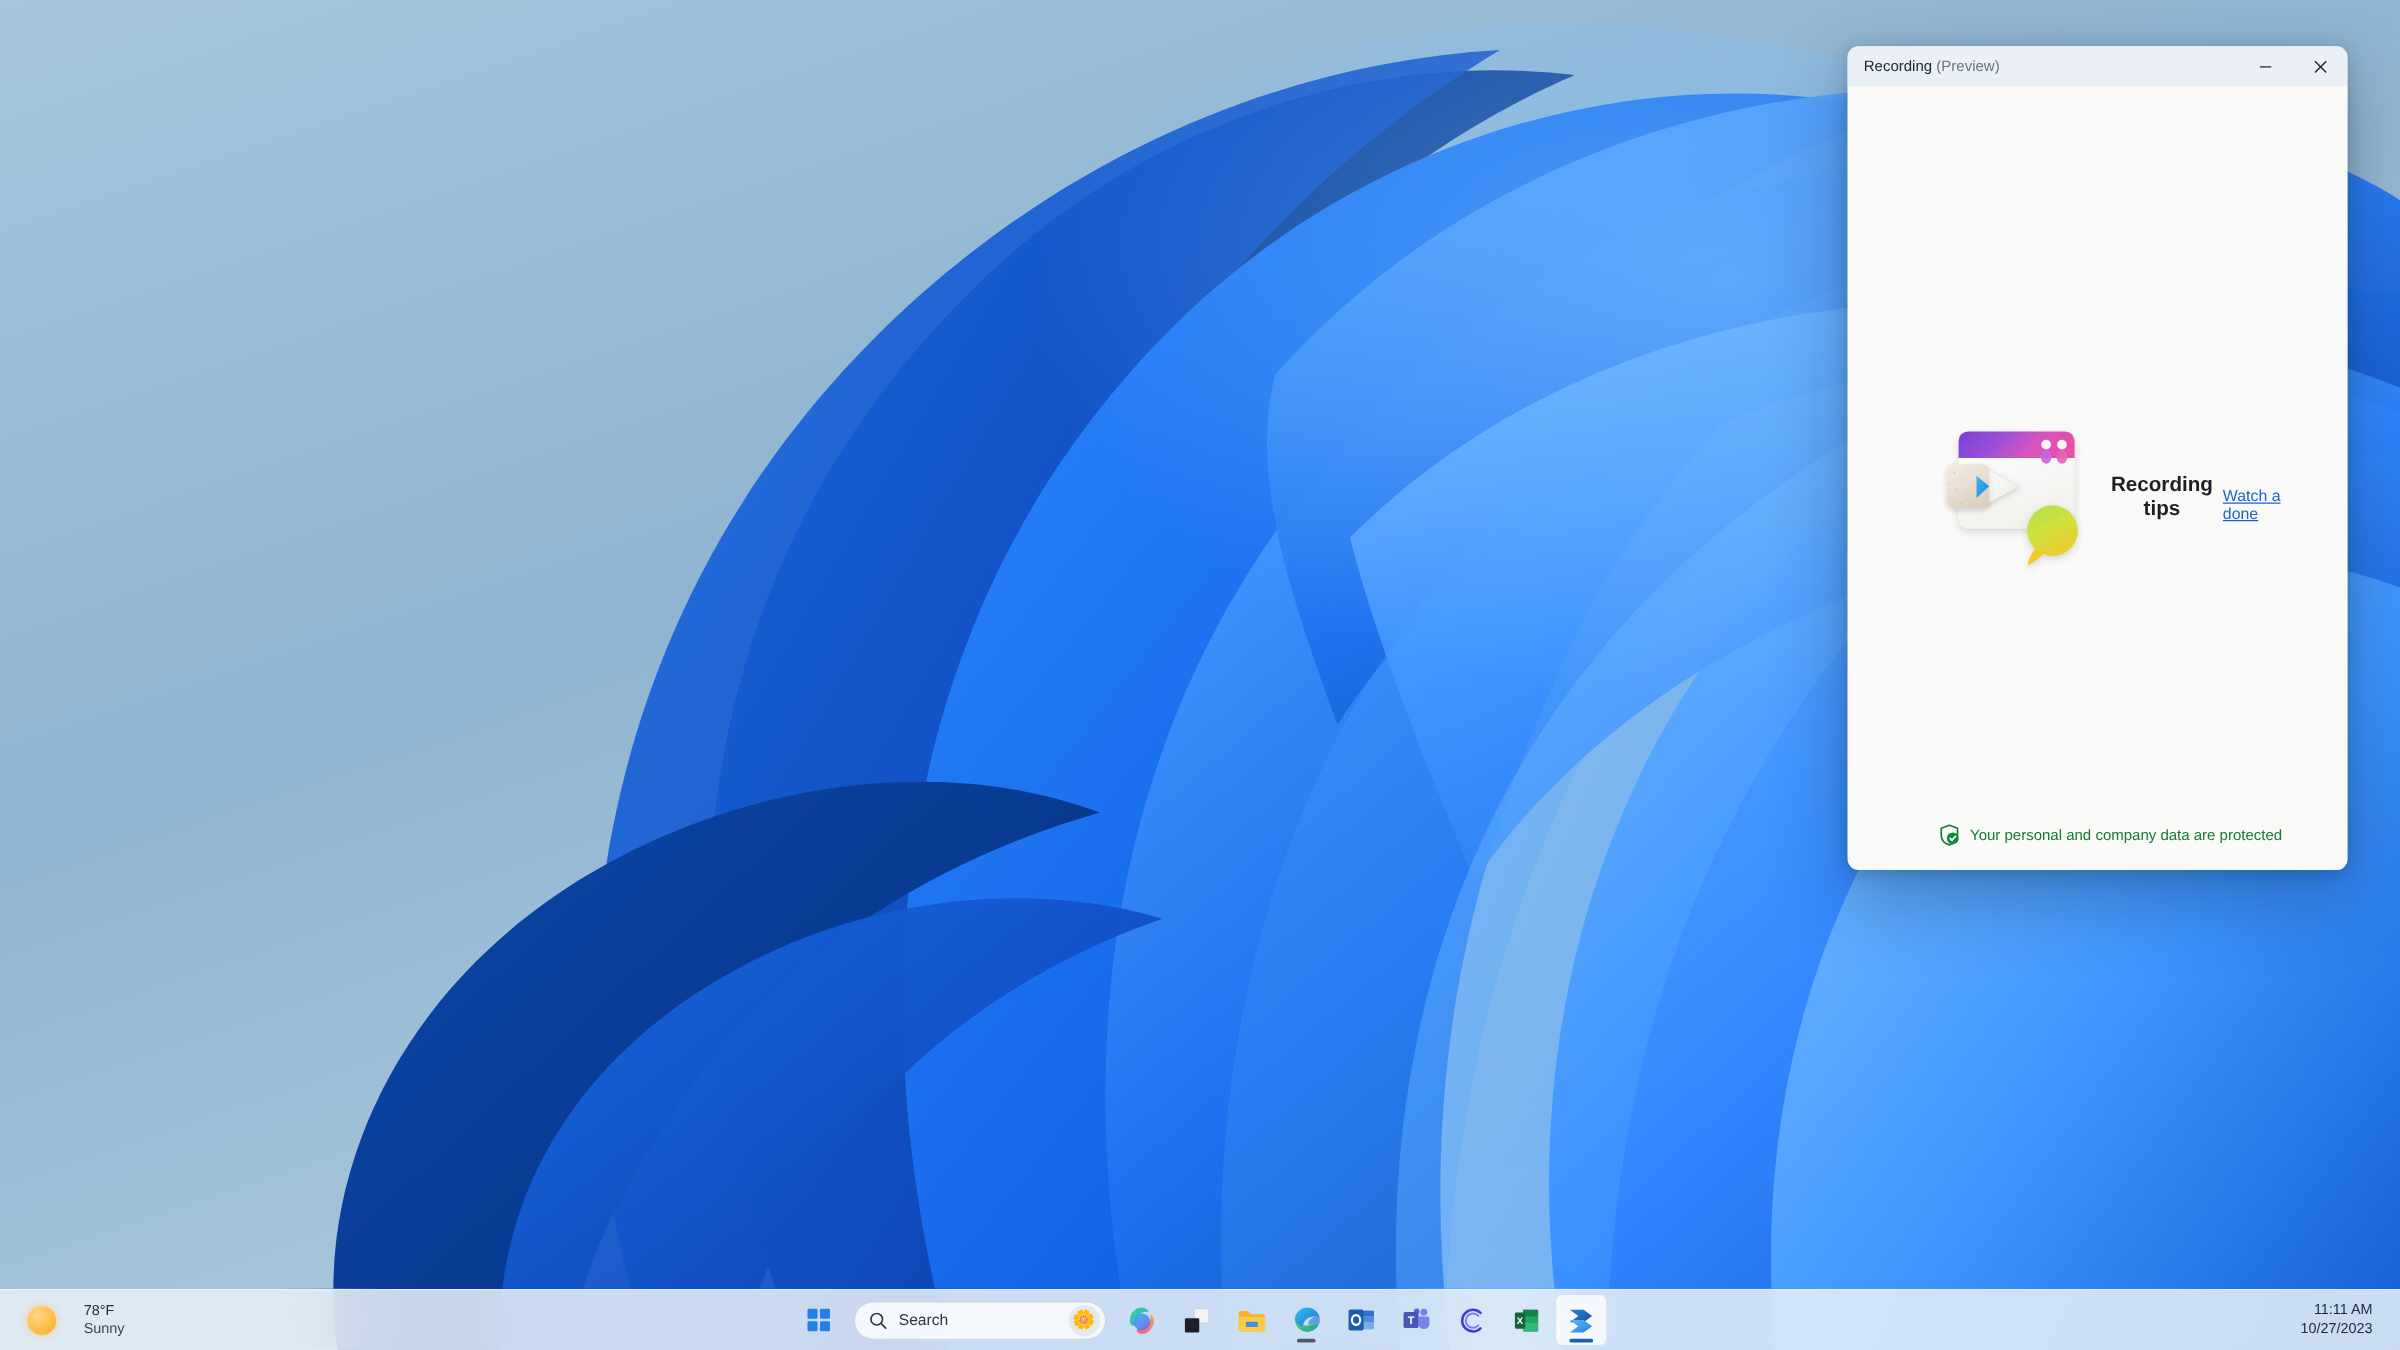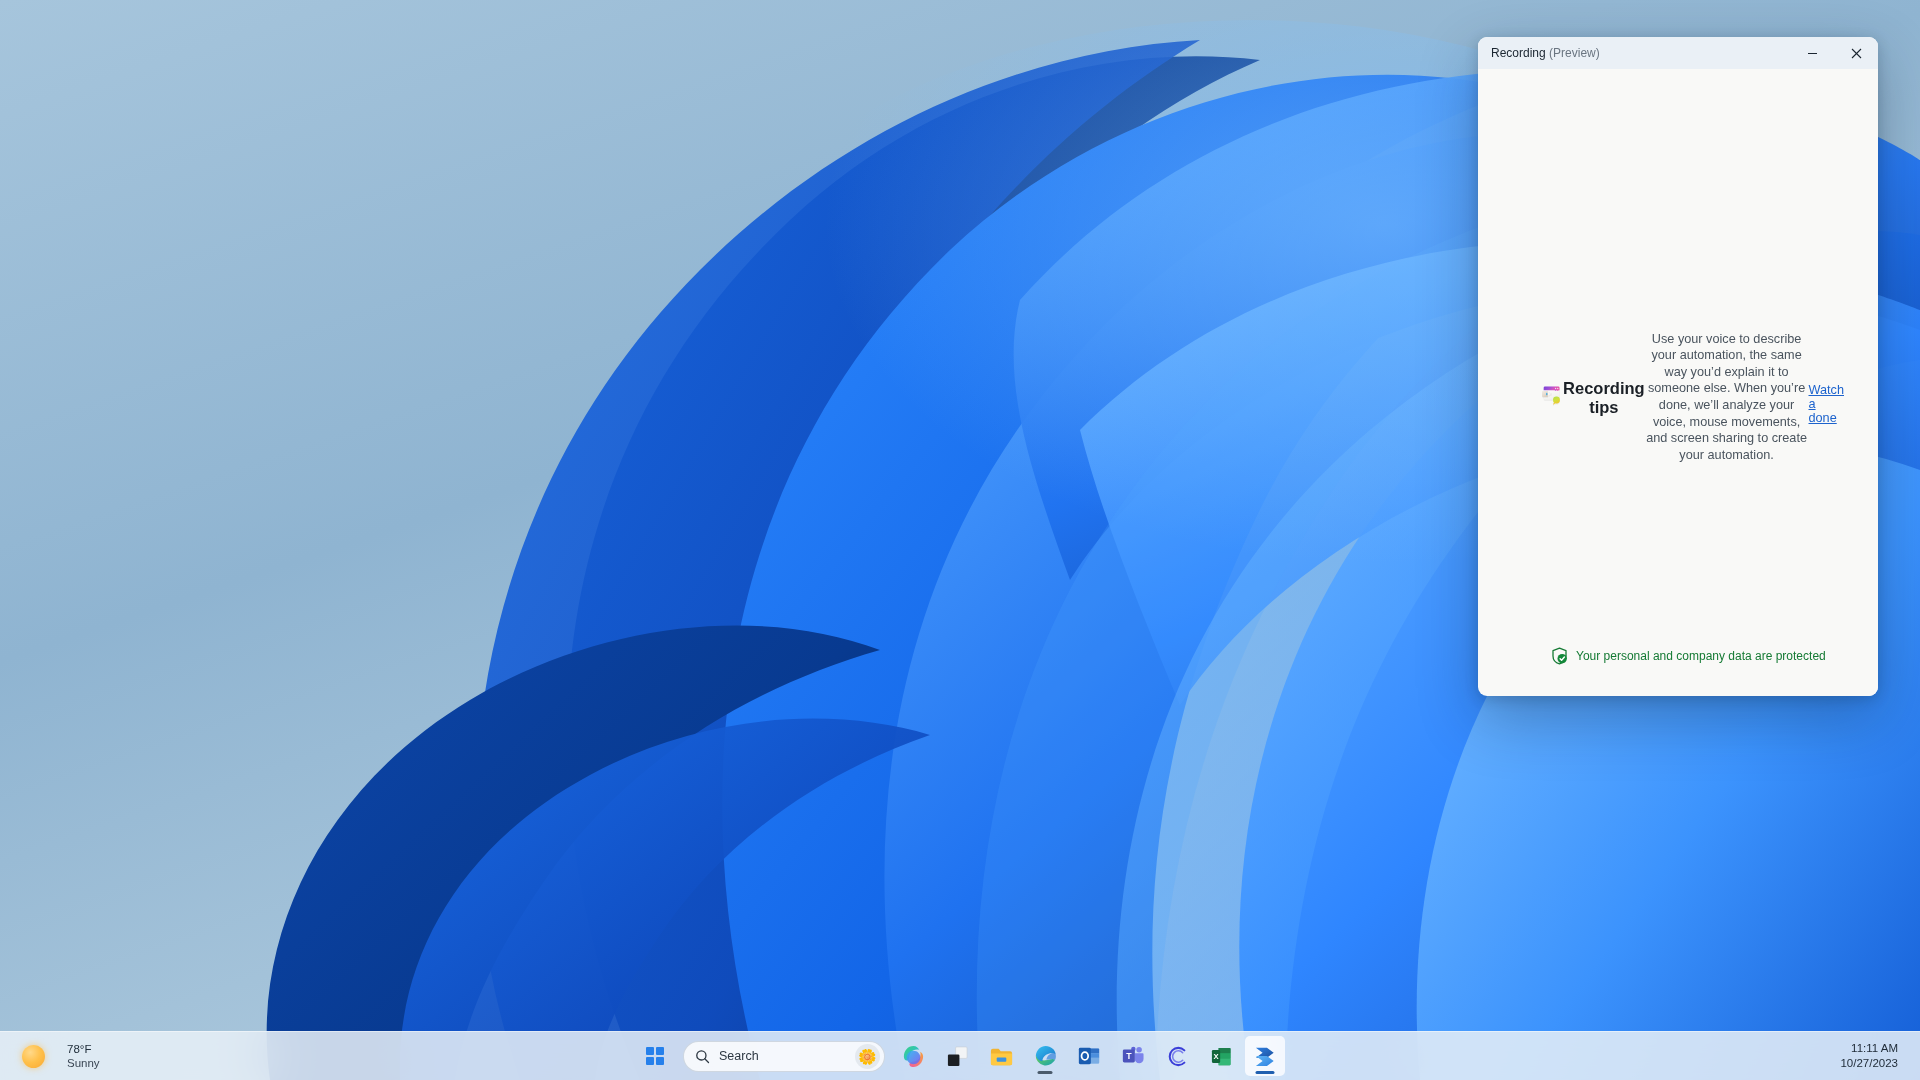--- a/index.html
+++ b/index.html
@@ -233,21 +233,21 @@
   }
   .demo-link {
     font-size: 12.7px;
     color: #1d63cd;
     text-decoration: underline;
     cursor: pointer;
   }
 
   .win-footer {
     position: absolute;
-    left: 0; bottom: 12px;
+    left: 0; bottom: 0;
     width: 100%;
     height: 56px;
     display: flex;
     align-items: center;
     padding-left: 46px;
     gap: 8px;
   }
   .footer-text { font-size: 12px; color: #157a34; }
 </style>
 </head>
@@ -424,21 +424,20 @@
             <circle cx="120" cy="116" r="0.7"></circle>
               <circle cx="133" cy="118" r="0.6"></circle>
             <circle cx="110" cy="114" r="0.6"></circle>
               <circle cx="126" cy="94" r="0.6"></circle>
           </g>
         </g>
       </svg>
 
       <div class="tips-title">Recording tips</div>
 
-      <div class="tips-body">Use your voice to describe your automation, the same way you’d explain it to someone else. When you’re done, we’ll analyze your voice, mouse movements, and screen sharing to create your automation.</div>
 
       <a class="demo-link">Watch a done</a>
 
       <div class="win-footer">
         <svg width="17" height="18" viewBox="0 0 17 18">
           <path d="M8.5 1.2 L15 3.6 V9 c0 4.1 -2.8 6.9 -6.5 7.9 C4.8 15.9 2 13.1 2 9 V3.6 Z" fill="none" stroke="#157a34" stroke-width="1.3" stroke-linejoin="round"></path>
           <circle cx="11.2" cy="11.6" r="4.7" fill="#14883a"></circle>
           <path d="M9.1 11.7 L10.6 13.2 L13.4 10.1" fill="none" stroke="#ffffff" stroke-width="1.45" stroke-linecap="round" stroke-linejoin="round"></path>
         </svg>
         <span class="footer-text">Your personal and company data are protected</span>

